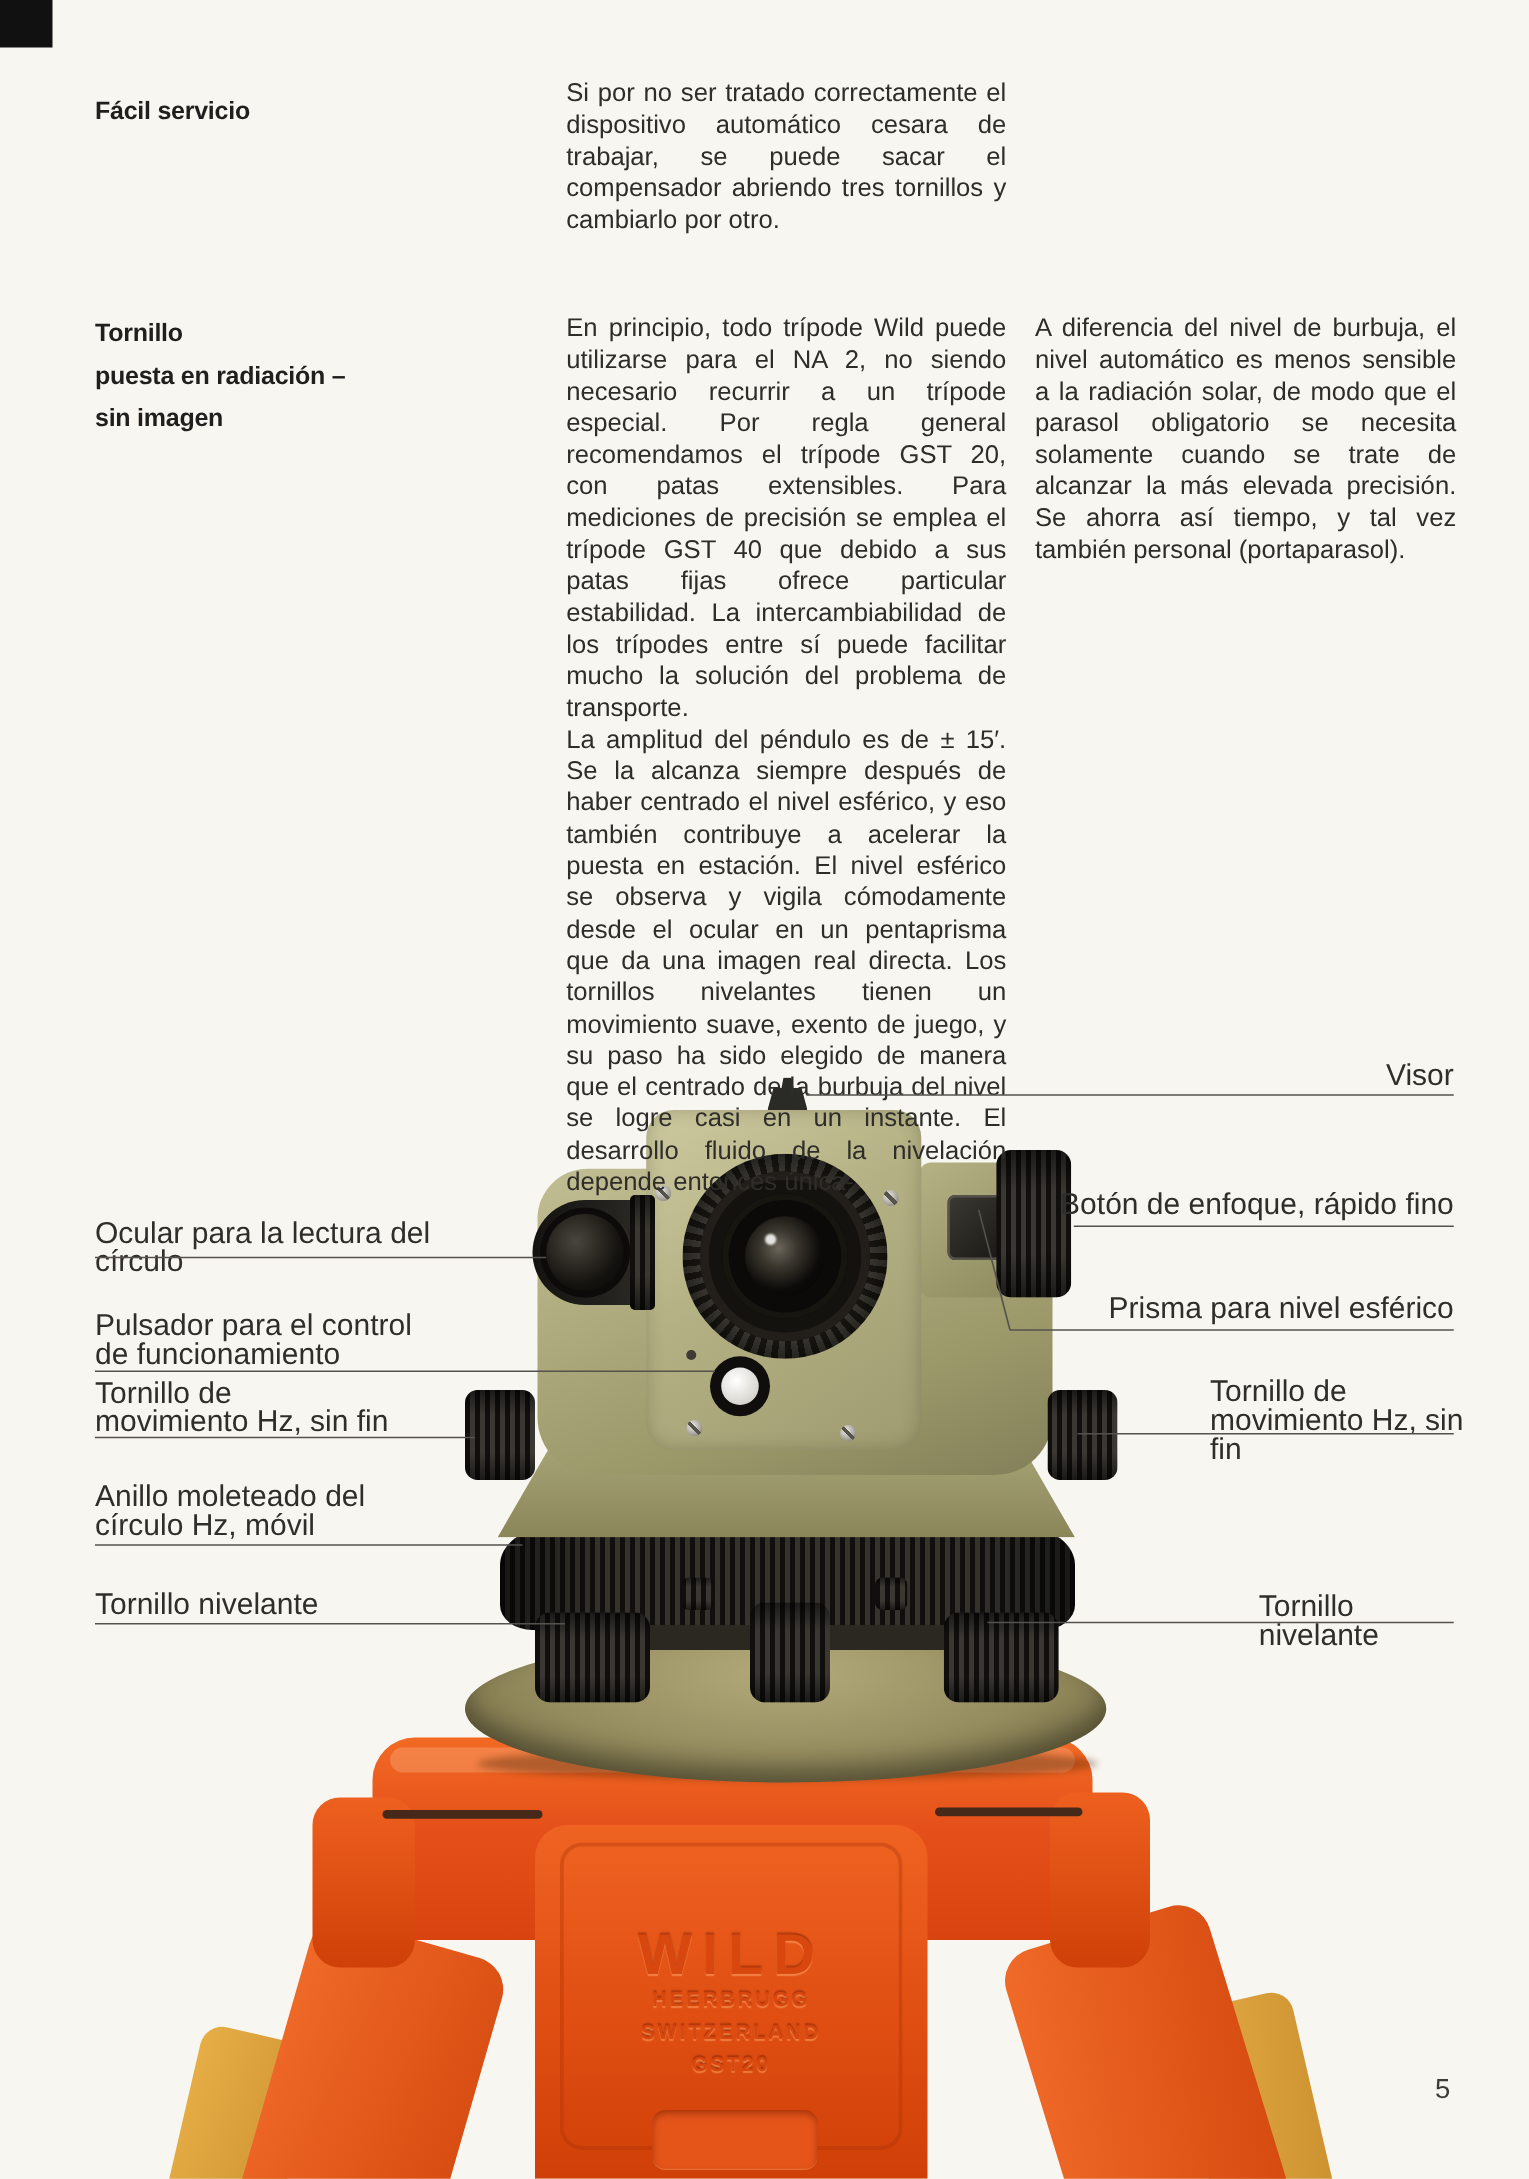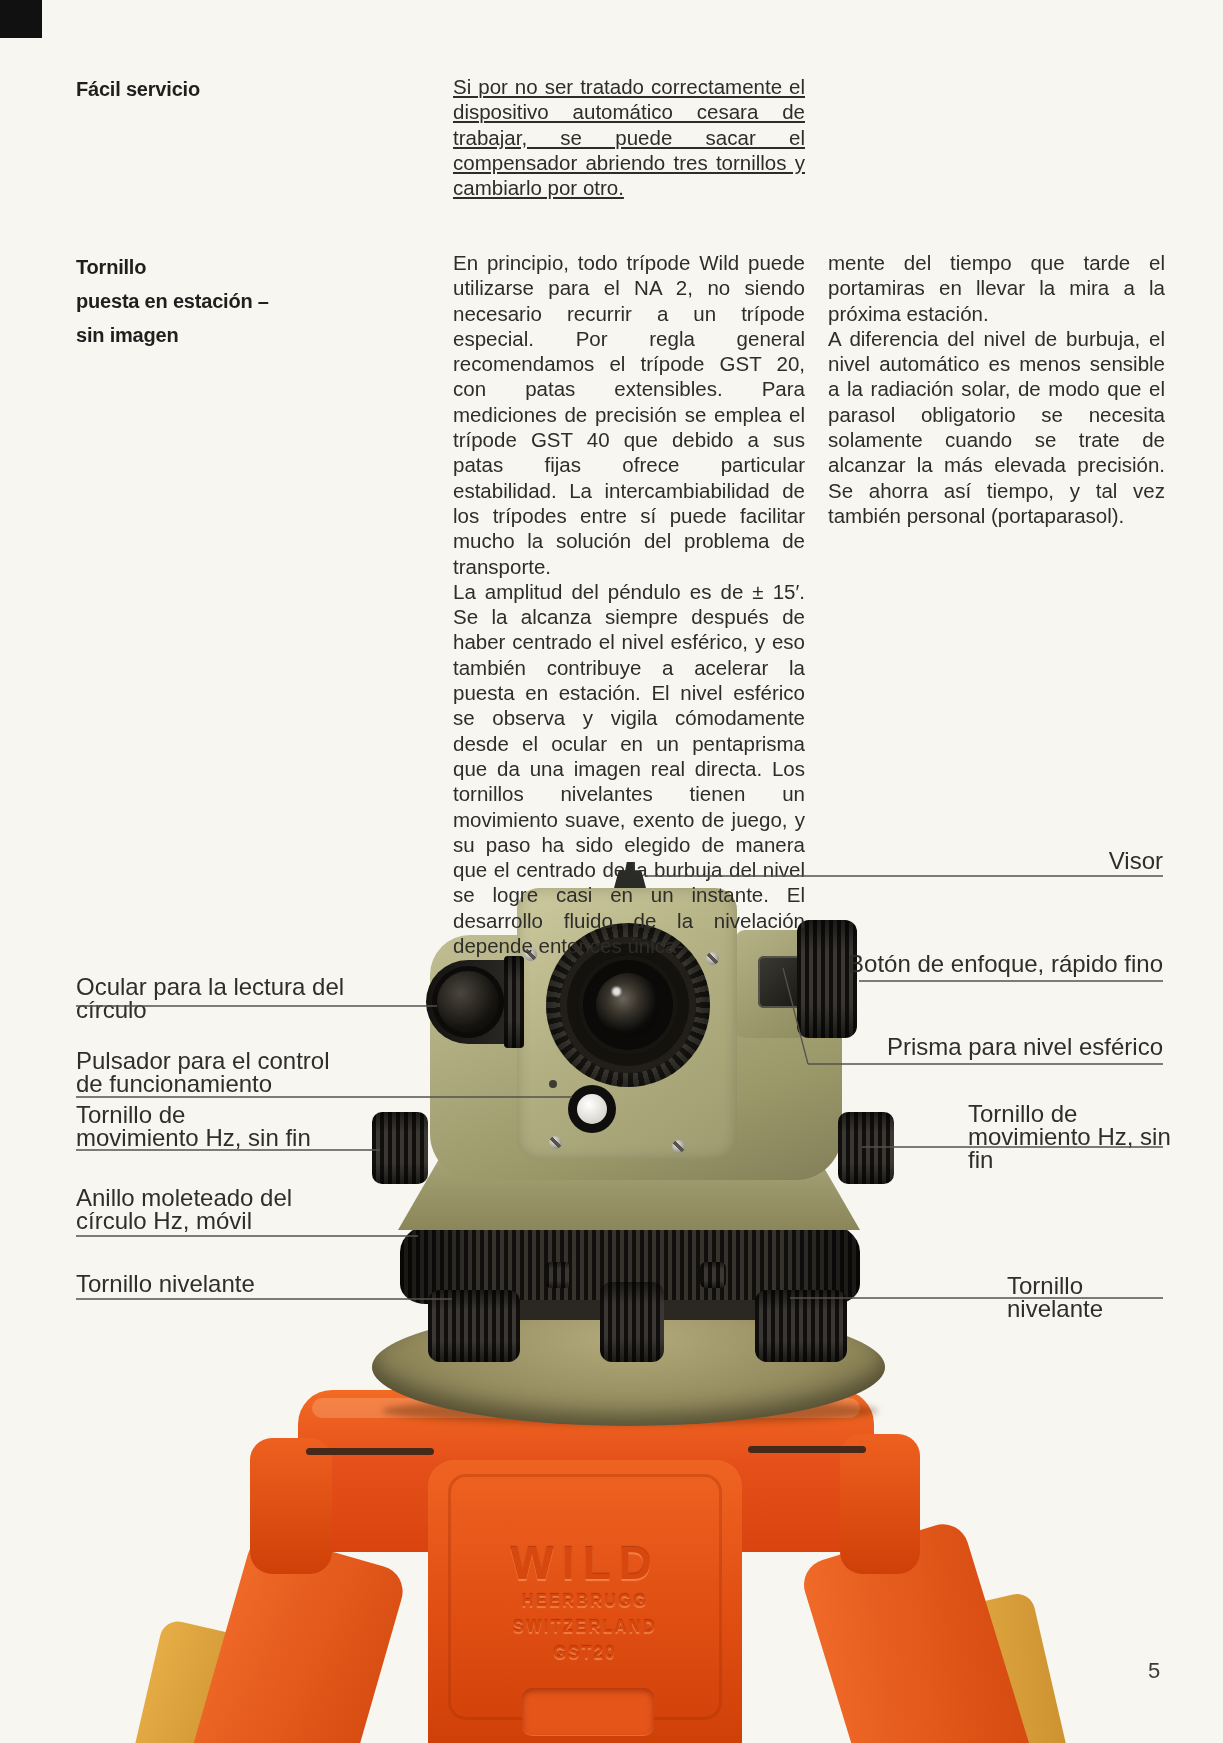--- a/index.html
+++ b/index.html
@@ -106,35 +106,34 @@
   .leg-yl{left:135px;top:1625px;width:92px;height:250px;transform:rotate(13deg);}
   .leg-yr{left:965px;top:1598px;width:96px;height:260px;transform:rotate(-13deg);}
   svg.lines{left:0;top:0;z-index:30;pointer-events:none;}
 </style>
 </head>
 <body>
 
 <div class="abs corner-mark"></div>
 
 <div class="abs h1" style="left:76px;top:72px;width:330px;">Fácil servicio</div>
-<div class="abs body-col" style="left:453px;top:74px;width:352px;text-decoration:underline;">
+<div class="abs body-col" style="left:453px;top:62px;width:352px;">
   <p>Si por no ser tratado correctamente el dispositivo automático cesara de trabajar, se puede sacar el compensador abriendo tres tornillos y cambiarlo por otro.</p>
 </div>
 
 <div class="abs h1" style="left:76px;top:250px;width:340px;">
   <div>Tornillo</div>
-  <div>puesta en estación –</div>
+  <div>puesta en radiación –</div>
   <div>sin imagen</div>
 </div>
 <div class="abs body-col" style="left:453px;top:250px;width:352px;">
   <p>En principio, todo trípode Wild puede utilizarse para el NA 2, no siendo necesario recurrir a un trípode especial. Por regla general recomendamos el trípode GST 20, con patas extensibles. Para mediciones de precisión se emplea el trípode GST 40 que debido a sus patas fijas ofrece particular estabilidad. La intercambiabilidad de los trípodes entre sí puede facilitar mucho la solución del problema de transporte.</p>
   <p>La amplitud del péndulo es de ± 15′. Se la alcanza siempre después de haber centrado el nivel esférico, y eso también contribuye a acelerar la puesta en estación. El nivel esférico se observa y vigila cómodamente desde el ocular en un pentaprisma que da una imagen real directa. Los tornillos nivelantes tienen un movimiento suave, exento de juego, y su paso ha sido elegido de manera que el centrado de la burbuja del nivel se logre casi en un instante. El desarrollo fluido de la nivelación depende entonces única-</p>
 </div>
 <div class="abs body-col" style="left:828px;top:250px;width:337px;">
-  <p>mente del tiempo que tarde el portamiras en llevar la mira a la próxima estación.</p>
   <p>A diferencia del nivel de burbuja, el nivel automático es menos sensible a la radiación solar, de modo que el parasol obligatorio se necesita solamente cuando se trate de alcanzar la más elevada precisión. Se ahorra así tiempo, y tal vez también personal (portaparasol).</p>
 </div>
 
 <div class="abs callout right" style="right:60px;top:849px;width:300px;">Visor</div>
 <div class="abs callout right" style="right:60px;top:952px;width:340px;">Botón de enfoque, rápido fino</div>
 <div class="abs callout right" style="right:60px;top:1035px;width:340px;">Prisma para nivel esférico</div>
 <div class="abs callout" style="left:968px;top:1102px;width:210px;">
   <div>Tornillo de</div>
   <div>movimiento Hz, sin fin</div>
 </div>

